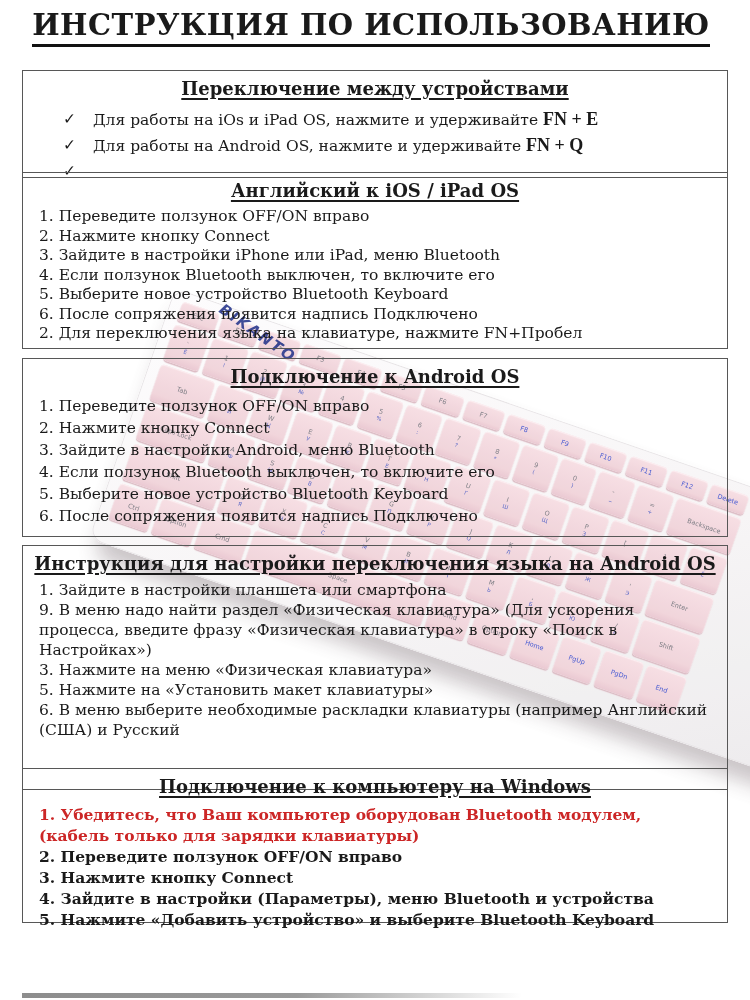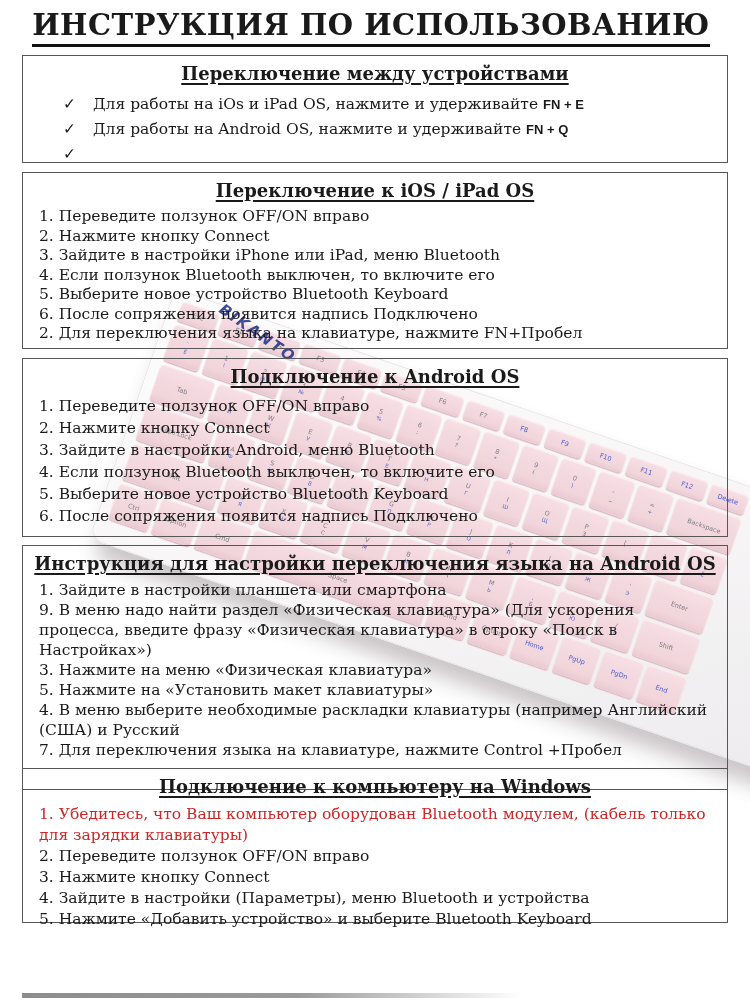--- a/index.html
+++ b/index.html
@@ -15,27 +15,27 @@
   .box{position:absolute;left:22px;width:706px;border:1.5px solid #575757;
        background:transparent;z-index:2;box-sizing:border-box;}
   .box h2{margin:7px 10px 4px;text-align:center;font-size:18px;font-weight:bold;
           text-decoration:underline;text-decoration-thickness:2px;text-underline-offset:3px;}
   .steps{padding:2px 16px 0;font-size:15.5px;}
   .step{white-space:normal;}
   .step.red{color:#cc2626;}
   .bullets{padding:4px 14px 0 40px;font-size:15.5px;}
   .bullet{display:flex;line-height:25px;}
   .bullet .check{width:30px;flex:none;}
-  .bullet b{font-family:Liberation Sans, sans-serif;font-size:13px;}
-
-  .box1{top:55px;height:108px;}
+  .bullet b{font-family:Liberation Serif, serif;font-size:18px;}
+
+  .box1{top:70px;height:108px;}
   .box2{top:172px;height:177px;} .box2 .steps{line-height:19.5px;}
   .box3{top:358px;height:179px;} .box3 .steps{line-height:22px;padding-top:4px;}
   .box4{top:545px;height:245px;} .box4 .steps{line-height:20px;}
-  .box5{top:768px;height:155px;} .box5 .steps{line-height:21px;padding-top:3px;}
+  .box5{top:768px;height:155px;} .box5 .steps{line-height:21px;padding-top:3px;font-weight:bold;}
 
   
   .kb{position:absolute;left:175px;top:288px;width:745px;height:265px;
       transform:rotate(19deg);transform-origin:0 0;z-index:0;opacity:.93;}
   .kb-body{width:100%;height:100%;box-sizing:border-box;border-radius:14px;
       background:linear-gradient(150deg,#fdfcfd 0%,#f7f5f6 55%,#eceaec 100%);
       box-shadow:10px 16px 20px rgba(130,118,124,.45), inset 0 0 0 1px #e6e3e5;
       display:flex;padding:10px 12px;gap:10px;}
   .keys{flex:1;display:flex;flex-direction:column;gap:4px;}
   .krow{display:flex;gap:4px;}
@@ -389,21 +389,21 @@
           <span class="check">✓</span>
           <span>Для работы на Android OS, нажмите и удерживайте <b>FN + Q</b></span>
         </div>
         <div class="bullet">
           <span class="check">✓</span>
         </div>
       </div>
   </div>
 
   <div class="box box2">
-    <h2>Переключение к iOS / iPad OS</h2>
+    <h2>Английский к iOS / iPad OS</h2>
     <div class="steps">
         <div class="step">1. Переведите ползунок OFF/ON вправо</div>
         <div class="step">2. Нажмите кнопку Connect</div>
         <div class="step">3. Зайдите в настройки iPhone или iPad, меню Bluetooth</div>
         <div class="step">4. Если ползунок Bluetooth выключен, то включите его</div>
         <div class="step">5. Выберите новое устройство Bluetooth Keyboard</div>
         <div class="step">6. После сопряжения появится надпись Подключено</div>
         <div class="step">2. Для переключения языка на клавиатуре, нажмите FN+Пробел</div>
       </div>
   </div>
@@ -420,22 +420,21 @@
       </div>
   </div>
 
   <div class="box box4">
     <h2>Инструкция для настройки переключения языка на Android OS</h2>
     <div class="steps">
         <div class="step">1. Зайдите в настройки планшета или смартфона</div>
         <div class="step">9. В меню надо найти раздел «Физическая клавиатура» (Для ускорения процесса, введите фразу «Физическая клавиатура» в строку «Поиск в Настройках»)</div>
         <div class="step">3. Нажмите на меню «Физическая клавиатура»</div>
         <div class="step">5. Нажмите на «Установить макет клавиатуры»</div>
-        <div class="step">4. В меню выберите необходимые раскладки клавиатуры (например Английский (США) и Русский</div>
-        <div class="step">7. Для переключения языка на клавиатуре, нажмите Control +Пробел</div>
+        <div class="step">6. В меню выберите необходимые раскладки клавиатуры (например Английский (США) и Русский</div>
       </div>
   </div>
 
   <div class="box box5">
     <h2>Подключение к компьютеру на Windows</h2>
     <div class="steps">
         <div class="step red">1. Убедитесь, что Ваш компьютер оборудован Bluetooth модулем, (кабель только для зарядки клавиатуры)</div>
         <div class="step">2. Переведите ползунок OFF/ON вправо</div>
         <div class="step">3. Нажмите кнопку Connect</div>
         <div class="step">4. Зайдите в настройки (Параметры), меню Bluetooth и устройства</div>

